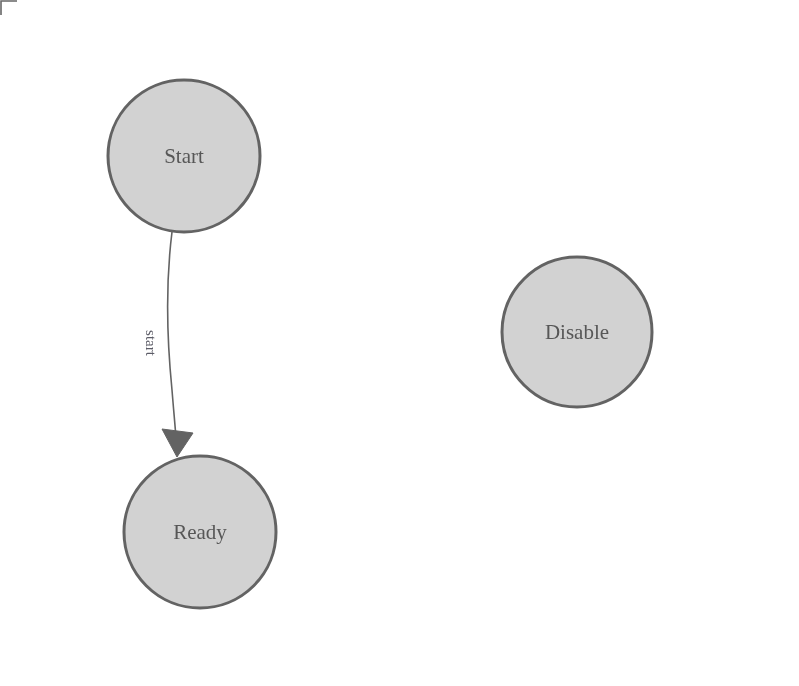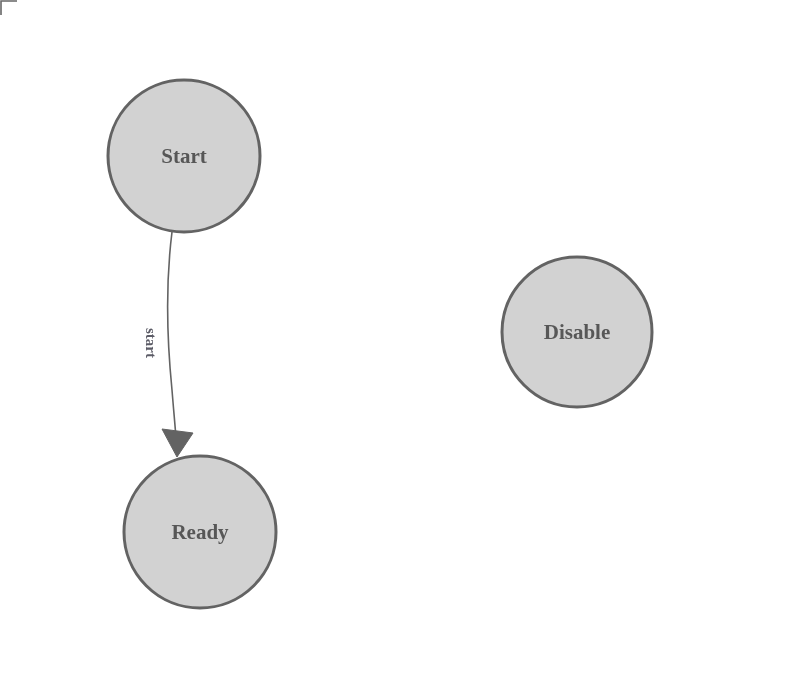--- a/index.html
+++ b/index.html
@@ -9,21 +9,20 @@
   }
   body {
     font-family: "Liberation Serif", "DejaVu Serif", serif;
   }
   #canvas-root {
     position: relative;
     width: 799px;
     height: 686px;
     background: #ffffff;
     overflow: hidden;
-    font-weight: bold;
   }
   #diagram-svg {
     position: absolute;
     top: 0;
     left: 0;
     width: 799px;
     height: 686px;
     display: block;
   }
   .state-node-label {

